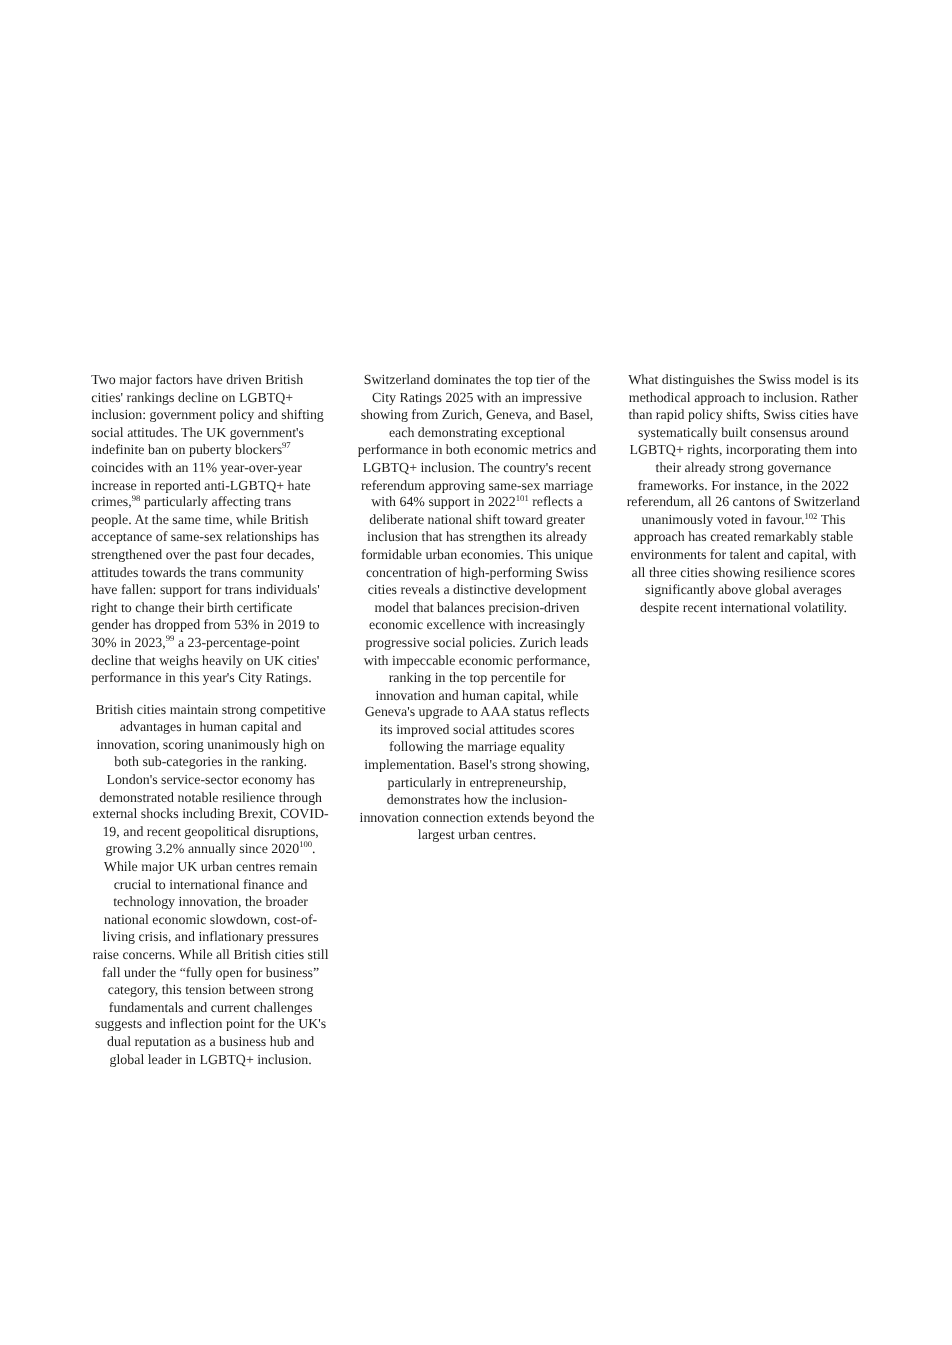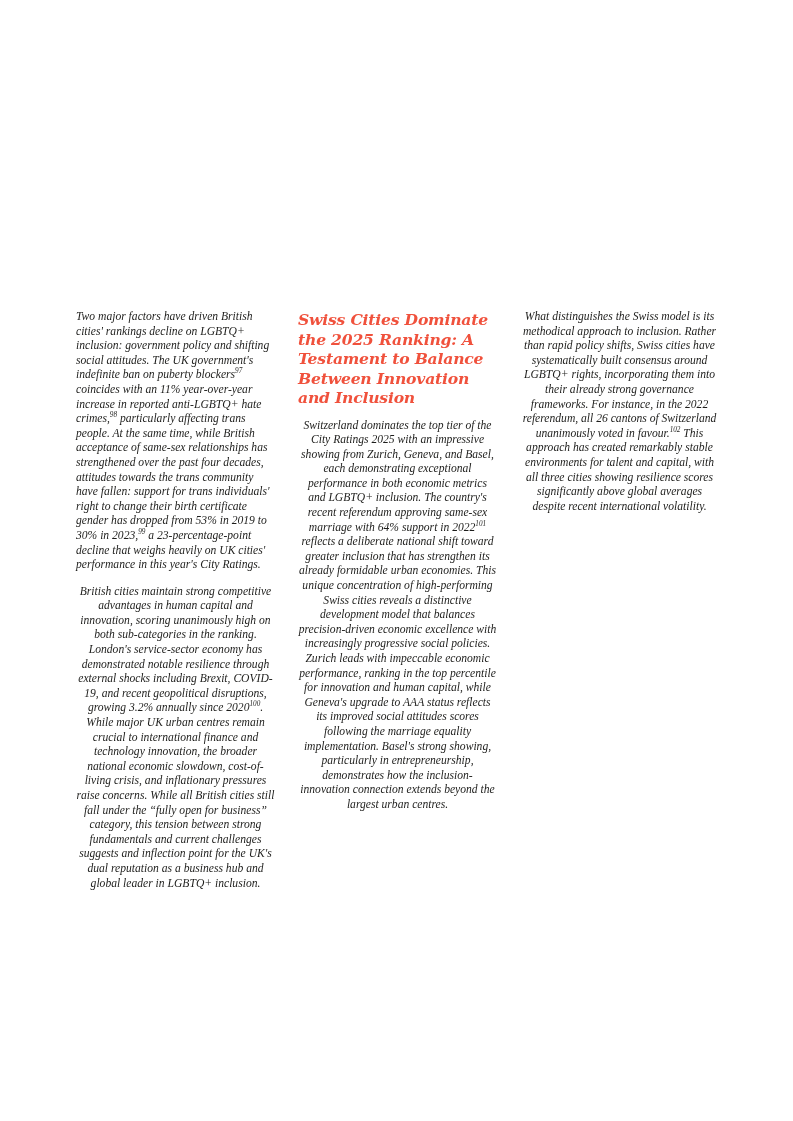--- a/index.html
+++ b/index.html
@@ -14,21 +14,20 @@
     color: #1a1a1a;
     position: relative;
     overflow: hidden;
   }
   .page {
     position: absolute;
     left: 0;
     top: 0;
     width: 793px;
     height: 1121px;
-    font-style: italic;
   }
   .columns {
     position: absolute;
     left: 76px;
     top: 310px;
     width: 642px;
     display: flex;
     flex-direction: row;
     gap: 23px;
     align-items: flex-start;
@@ -67,20 +66,19 @@
 </head>
 <body>
 
 <div class="page">
   <div class="columns">
     <div class="col">
         <p>Two major factors have driven British cities' rankings decline on LGBTQ+ inclusion: government policy and shifting social attitudes. The UK government's indefinite ban on puberty blockers<sup>97</sup> coincides with an 11% year-over-year increase in reported anti-LGBTQ+ hate crimes,<sup>98</sup> particularly affecting trans people. At the same time, while British acceptance of same-sex relationships has strengthened over the past four decades, attitudes towards the trans community have fallen: support for trans individuals' right to change their birth certificate gender has dropped from 53% in 2019 to 30% in 2023,<sup>99</sup> a 23-percentage-point decline that weighs heavily on UK cities' performance in this year's City Ratings.</p>
         <p>British cities maintain strong competitive advantages in human capital and innovation, scoring unanimously high on both sub-categories in the ranking. London's service-sector economy has demonstrated notable resilience through external shocks including Brexit, COVID-19, and recent geopolitical disruptions, growing 3.2% annually since 2020<sup>100</sup>. While major UK urban centres remain crucial to international finance and technology innovation, the broader national economic slowdown, cost-of-living crisis, and inflationary pressures raise concerns. While all British cities still fall under the “fully open for business” category, this tension between strong fundamentals and current challenges suggests and inflection point for the UK's dual reputation as a business hub and global leader in LGBTQ+ inclusion.</p>
       </div>
     <div class="col">
-        <h2 class="heading">Swiss Cities Dominate the 2025 Ranking: A Testament to Balance Between Innovation and Inclusion</h2>
         <p>Switzerland dominates the top tier of the City Ratings 2025 with an impressive showing from Zurich, Geneva, and Basel, each demonstrating exceptional performance in both economic metrics and LGBTQ+ inclusion. The country's recent referendum approving same-sex marriage with 64% support in 2022<sup>101</sup> reflects a deliberate national shift toward greater inclusion that has strengthen its already formidable urban economies. This unique concentration of high-performing Swiss cities reveals a distinctive development model that balances precision-driven economic excellence with increasingly progressive social policies. Zurich leads with impeccable economic performance, ranking in the top percentile for innovation and human capital, while Geneva's upgrade to AAA status reflects its improved social attitudes scores following the marriage equality implementation. Basel's strong showing, particularly in entrepreneurship, demonstrates how the inclusion-innovation connection extends beyond the largest urban centres.</p>
       </div>
     <div class="col">
         <p>What distinguishes the Swiss model is its methodical approach to inclusion. Rather than rapid policy shifts, Swiss cities have systematically built consensus around LGBTQ+ rights, incorporating them into their already strong governance frameworks. For instance, in the 2022 referendum, all 26 cantons of Switzerland unanimously voted in favour.<sup>102</sup> This approach has created remarkably stable environments for talent and capital, with all three cities showing resilience scores significantly above global averages despite recent international volatility.</p>
       </div>
   </div>
 </div>
 
 </body></html>

